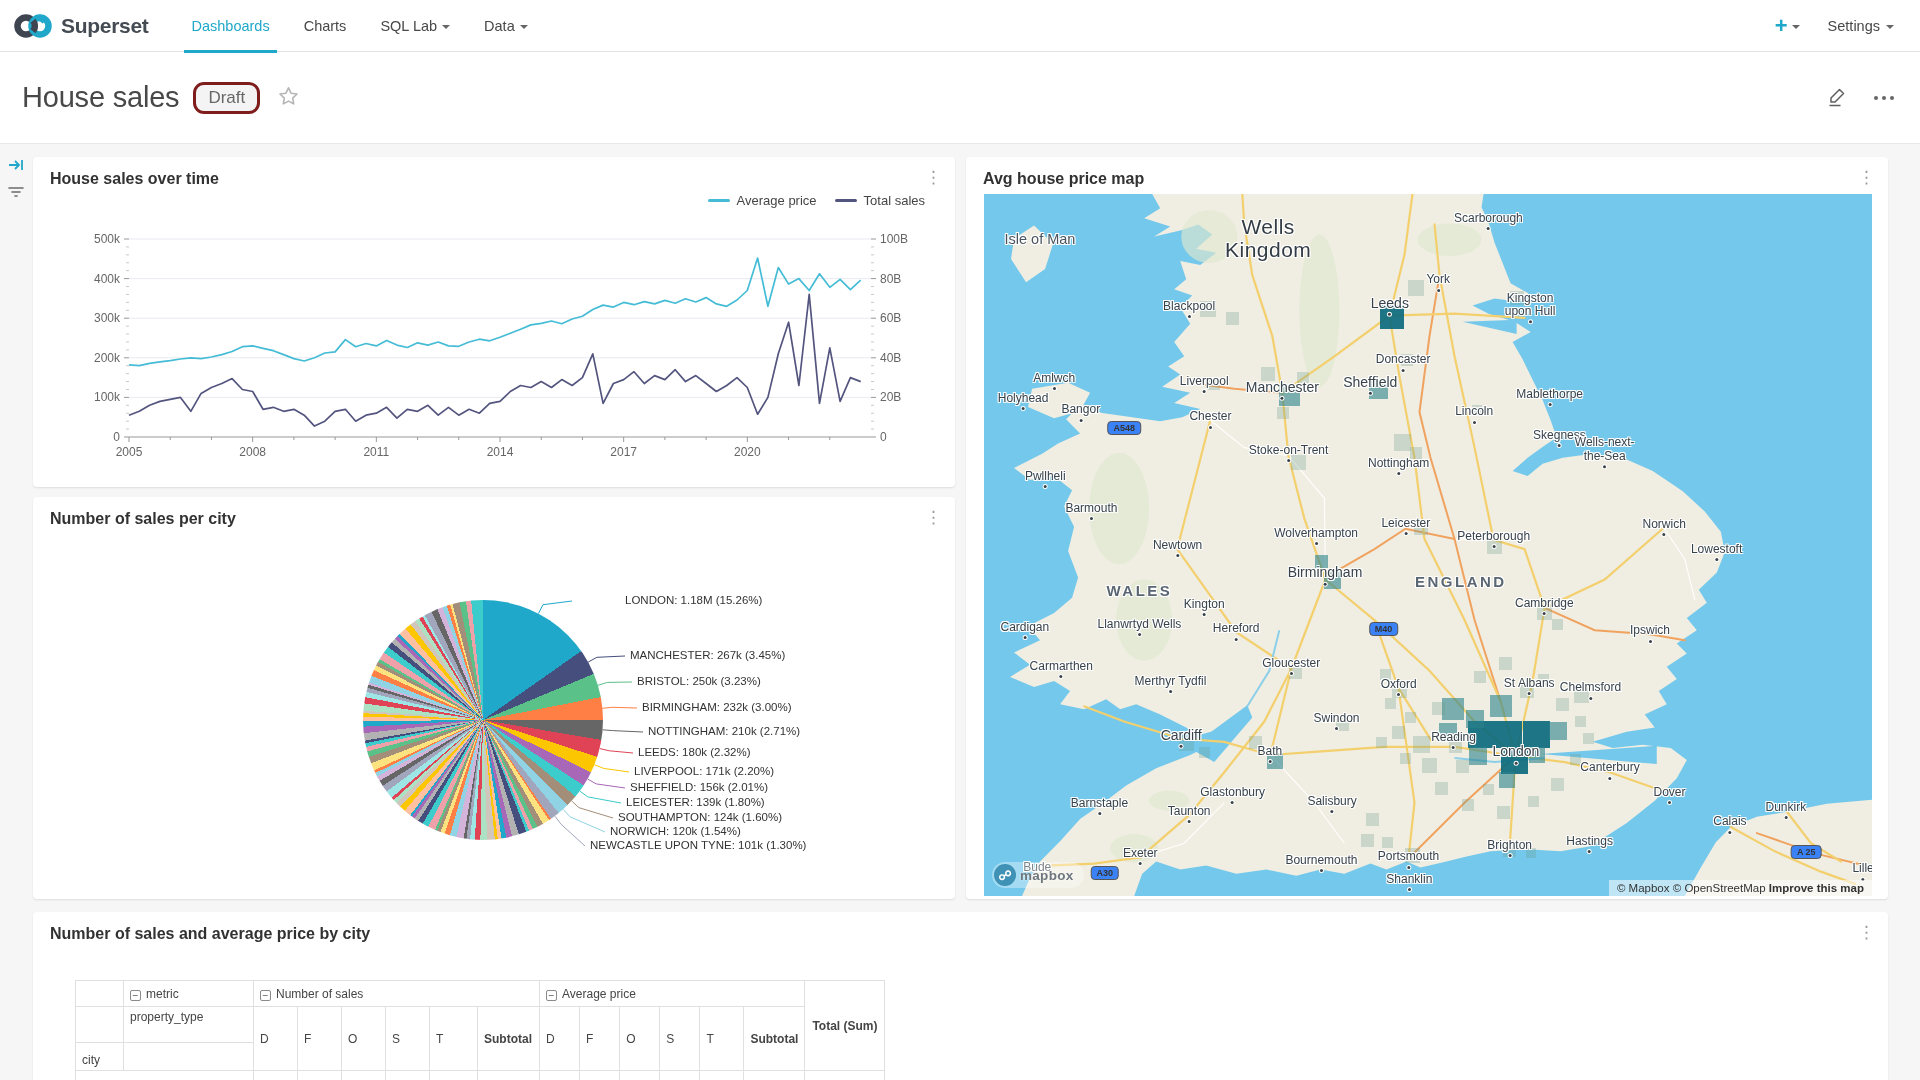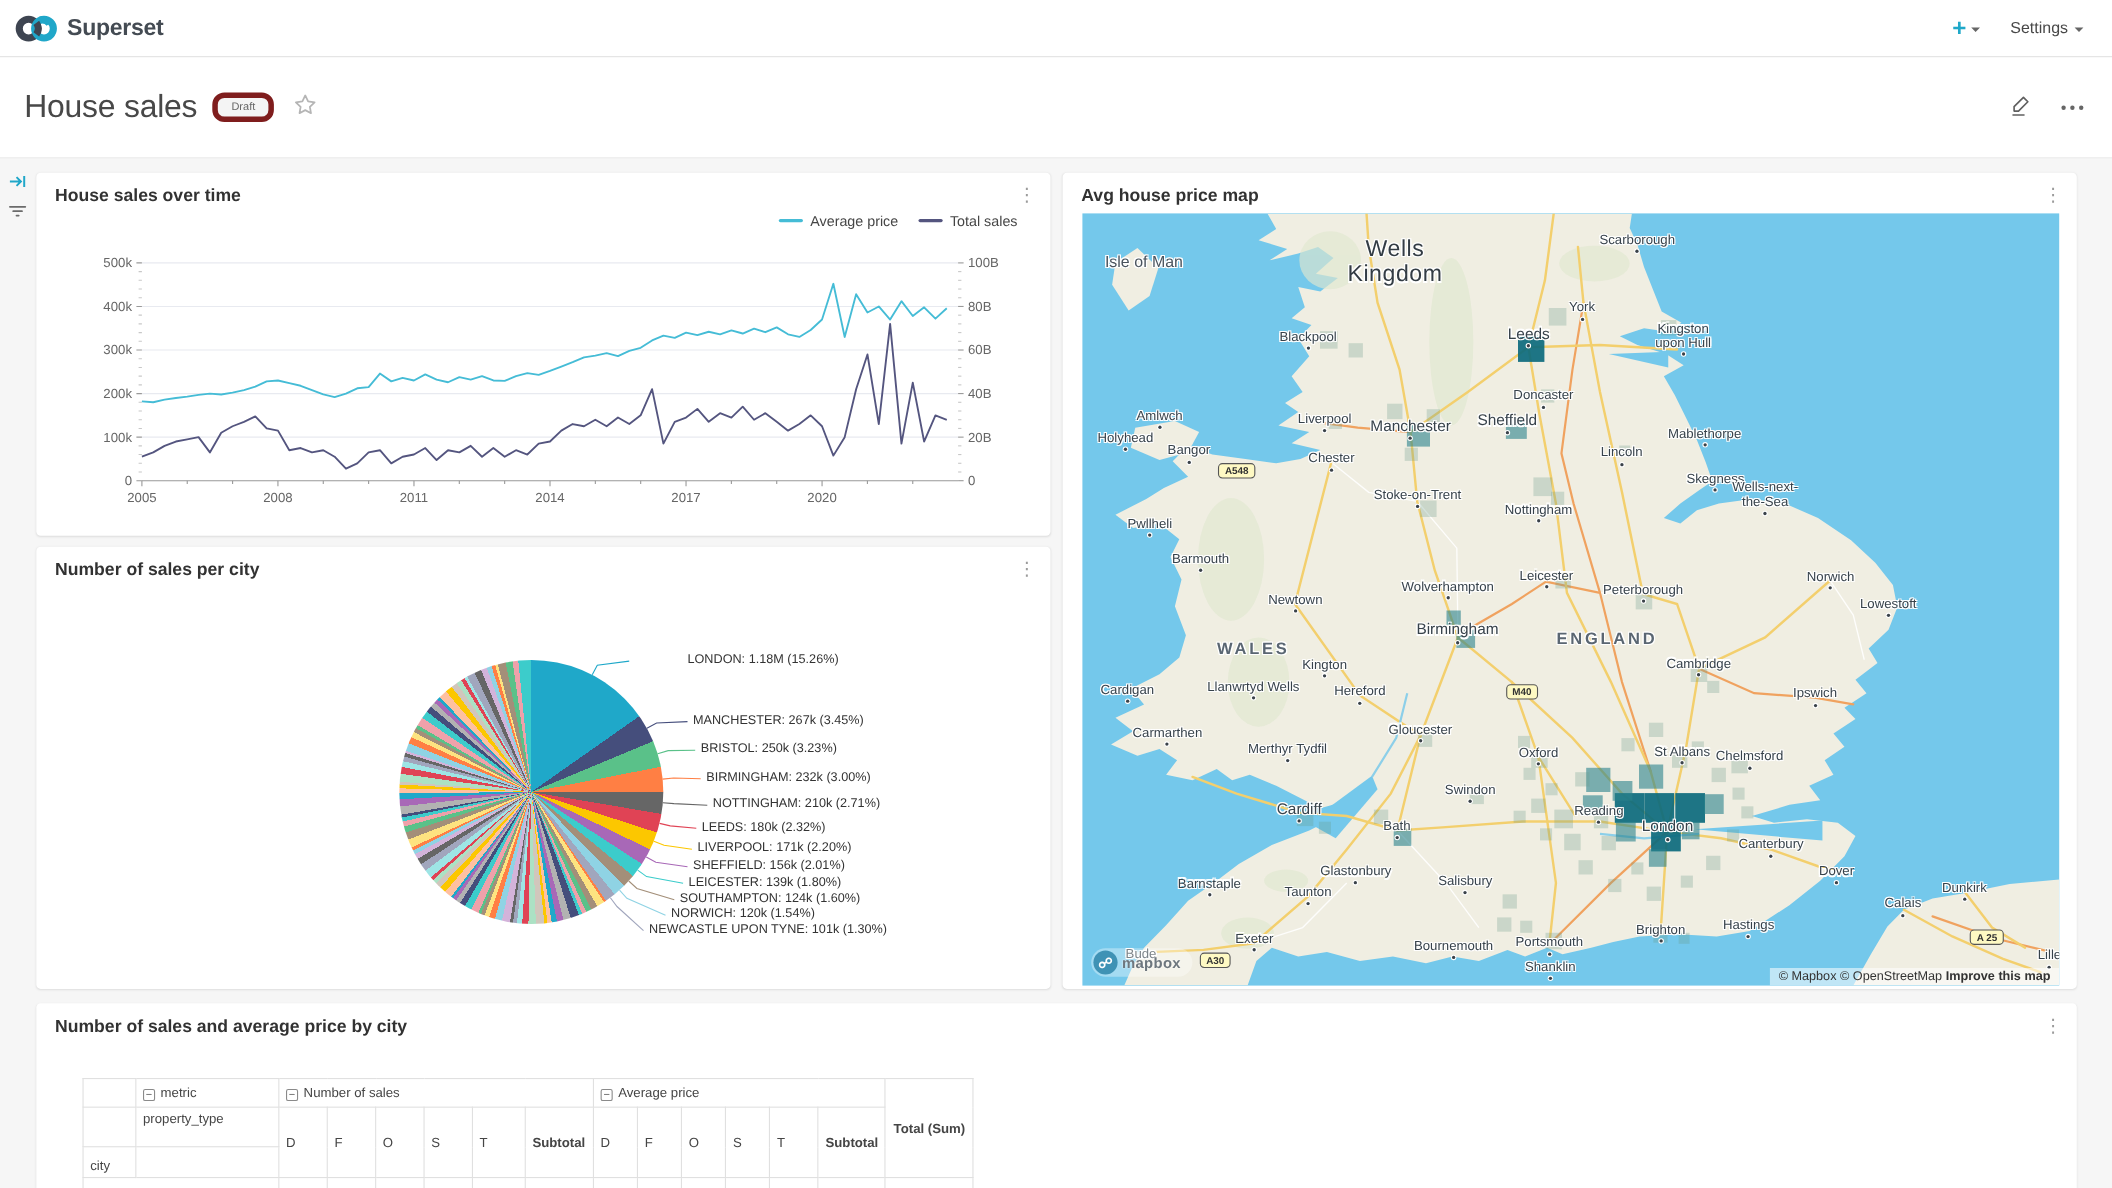--- a/index.html
+++ b/index.html
@@ -19,22 +19,22 @@
   .caret { width:0;height:0;border-left:4px solid transparent;border-right:4px solid transparent;
     border-top:4px solid #666; margin-top:2px;}
   .nav-right { margin-left:auto; display:flex; align-items:center; gap:28px;}
   .plus-btn { display:flex; align-items:center; gap:4px; cursor:pointer;}
   .plus-glyph { color:#1FA8C9; font-size:22px; font-weight:700; line-height:1;}
   .settings { display:flex; align-items:center; gap:6px; font-size:14.5px; color:#484848; cursor:pointer;}
   
   .titlebar { height:92px; background:#fff; border-bottom:1px solid #E8E8E8;
     display:flex; align-items:center; padding:0 26px 0 22px;}
   .page-title { font-size:29px; font-weight:400; color:#484848; letter-spacing:-0.2px;}
-  .draft-badge { margin-left:14px; font-size:10px; color:#666; background:#F4F4F4;
-    border:5px solid #7f1d1d; border-radius:11px; padding:3px 12px;}
+  .draft-badge { margin-left:14px; font-size:17px; color:#666; background:#F4F4F4;
+    border:3px solid #7f1d1d; border-radius:11px; padding:3px 12px;}
   .fav-star { margin-left:18px; cursor:pointer; }
   .title-actions { margin-left:auto; display:flex; align-items:center; gap:26px;}
   .dots-h { display:flex; gap:4px; cursor:pointer;}
   .dots-h i { width:4px;height:4px;border-radius:50%;background:#666; display:block;}
   
   .dash { position:relative; width:1920px; height:936px; }
   .filter-rail { position:absolute; left:0; top:0; width:33px; height:936px; }
   .rail-icon { position:absolute; left:7px; cursor:pointer; }
   .card { position:absolute; background:#fff; border-radius:4px;
     box-shadow:0 1px 2px rgba(0,0,0,0.10); }
@@ -56,21 +56,21 @@
   .map-label { position:absolute; transform:translate(-50%,-50%); color:#37424B;
     text-shadow:-1px -1px 0 #fff,1px -1px 0 #fff,-1px 1px 0 #fff,1px 1px 0 #fff,0 1px 0 #fff,0 -1px 0 #fff;
     text-align:center; line-height:1.1; pointer-events:none; white-space:nowrap;}
   .map-label .dot { display:block; width:3px; height:3px; background:#3A4249; border-radius:50%;
     margin:2px auto 0; box-shadow:0 0 0 1px #fff;}
   .lk0 { font-size:21px; font-weight:400; color:#333C44; letter-spacing:0.5px; white-space:normal; width:130px;}
   .lk1 { font-size:14px; }
   .lk2 { font-size:12px; }
   .lk3 { font-size:15px; color:#5A6672; letter-spacing:2.5px; font-weight:700;}
   .lk4 { font-size:14.5px; color:#4A545E; }
-  .road-badge { position:absolute; transform:translate(-50%,-50%); background:#fef9c3;
+  .road-badge { position:absolute; transform:translate(-50%,-50%); background:#3b82f6;
     border:1.5px solid #555; border-radius:4px; font-size:9px; font-weight:700; color:#333;
     padding:1px 5px; pointer-events:none;}
   .attribution { position:absolute; right:0; bottom:0; background:rgba(255,255,255,0.55);
     font-size:11.5px; color:#333; padding:2px 8px; }
   .attribution b { font-weight:700; }
   .mapbox-logo { position:absolute; left:8px; bottom:8px; display:flex; align-items:center; gap:4px;
     background:rgba(255,255,255,0.35); border-radius:13px; padding:2px 10px 2px 2px;}
   .mapbox-circle { width:22px; height:22px; border-radius:50%; background:#3F92B5; color:#fff;
     display:flex; align-items:center; justify-content:center; font-size:13px; font-weight:700;}
   .mapbox-word { font-size:13.5px; font-weight:700; color:#6E777E; letter-spacing:0.3px;
@@ -95,20 +95,36 @@
 <div class="nav">
   <div class="brand">
     <svg width="42" height="30" viewBox="0 0 42 30">
       <circle cx="14" cy="15" r="8.5" fill="none" stroke="#3E4551" stroke-width="6.5"></circle>
       <circle cx="28" cy="15" r="8.5" fill="none" stroke="#20A7C9" stroke-width="6.5"></circle>
       <path d="M21,9.8 A8.5,8.5 0 0 1 21,20.2" fill="none" stroke="#3E4551" stroke-width="6.5"></path>
       <path d="M24.5,7.2 A8.5,8.5 0 0 1 33,10.5" fill="none" stroke="#20A7C9" stroke-width="6.5"></path>
     </svg>
     <span class="brand-name">Superset</span>
   </div>
+  <ul class="nav-items" id="nav-items">
+      <li class="nav-item active">
+        <span>Dashboards</span>
+      </li>
+      <li class="nav-item">
+        <span>Charts</span>
+      </li>
+      <li class="nav-item">
+        <span>SQL Lab</span>
+        <span class="caret"></span>
+      </li>
+      <li class="nav-item">
+        <span>Data</span>
+        <span class="caret"></span>
+      </li>
+    </ul>
   <div class="nav-right">
     <div class="plus-btn">
       <span class="plus-glyph">+</span>
       <span class="caret"></span>
     </div>
     <div class="settings">
       <span>Settings</span>
       <span class="caret"></span>
     </div>
   </div>

